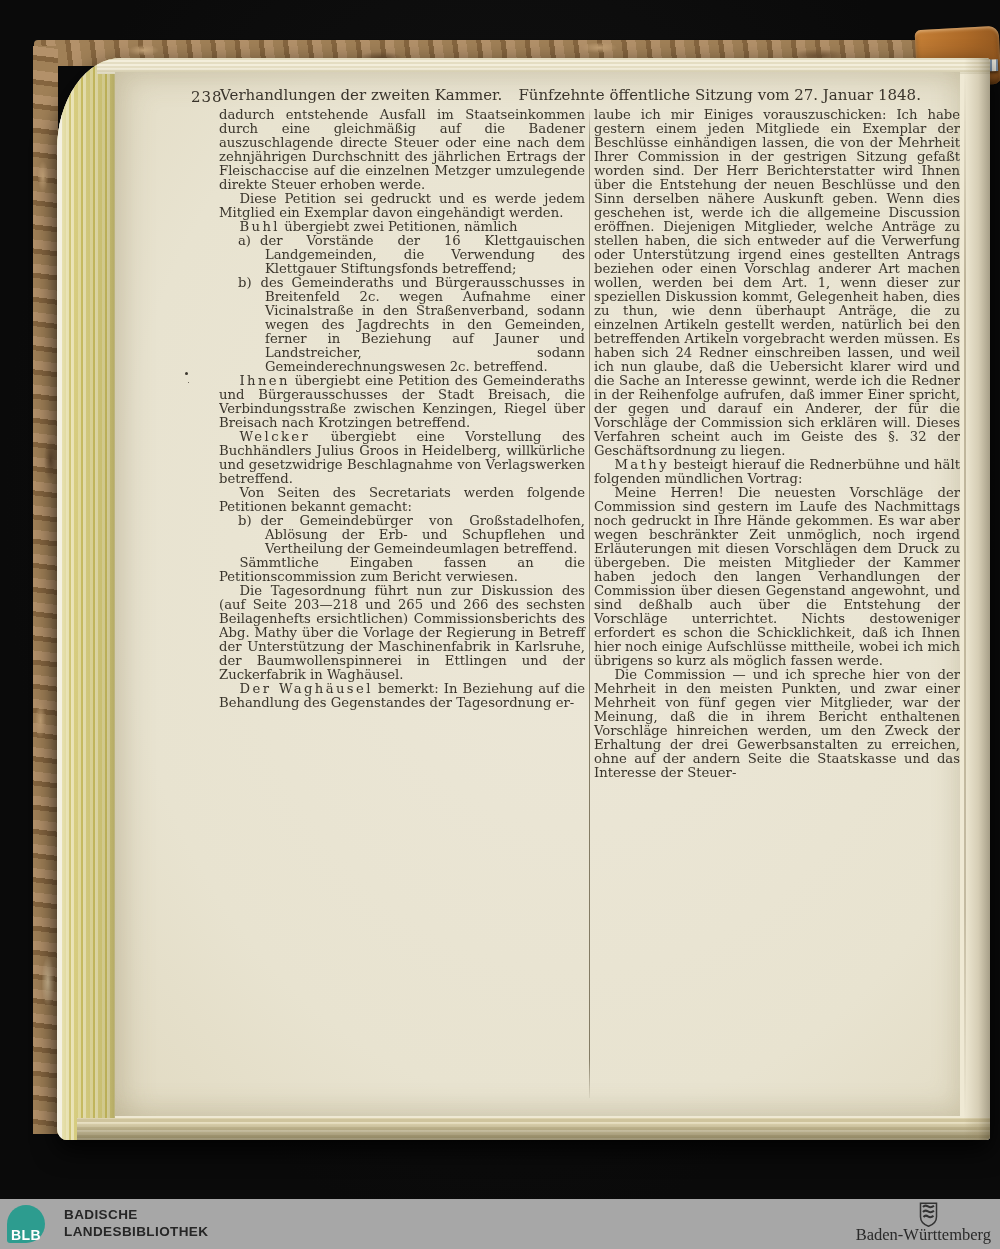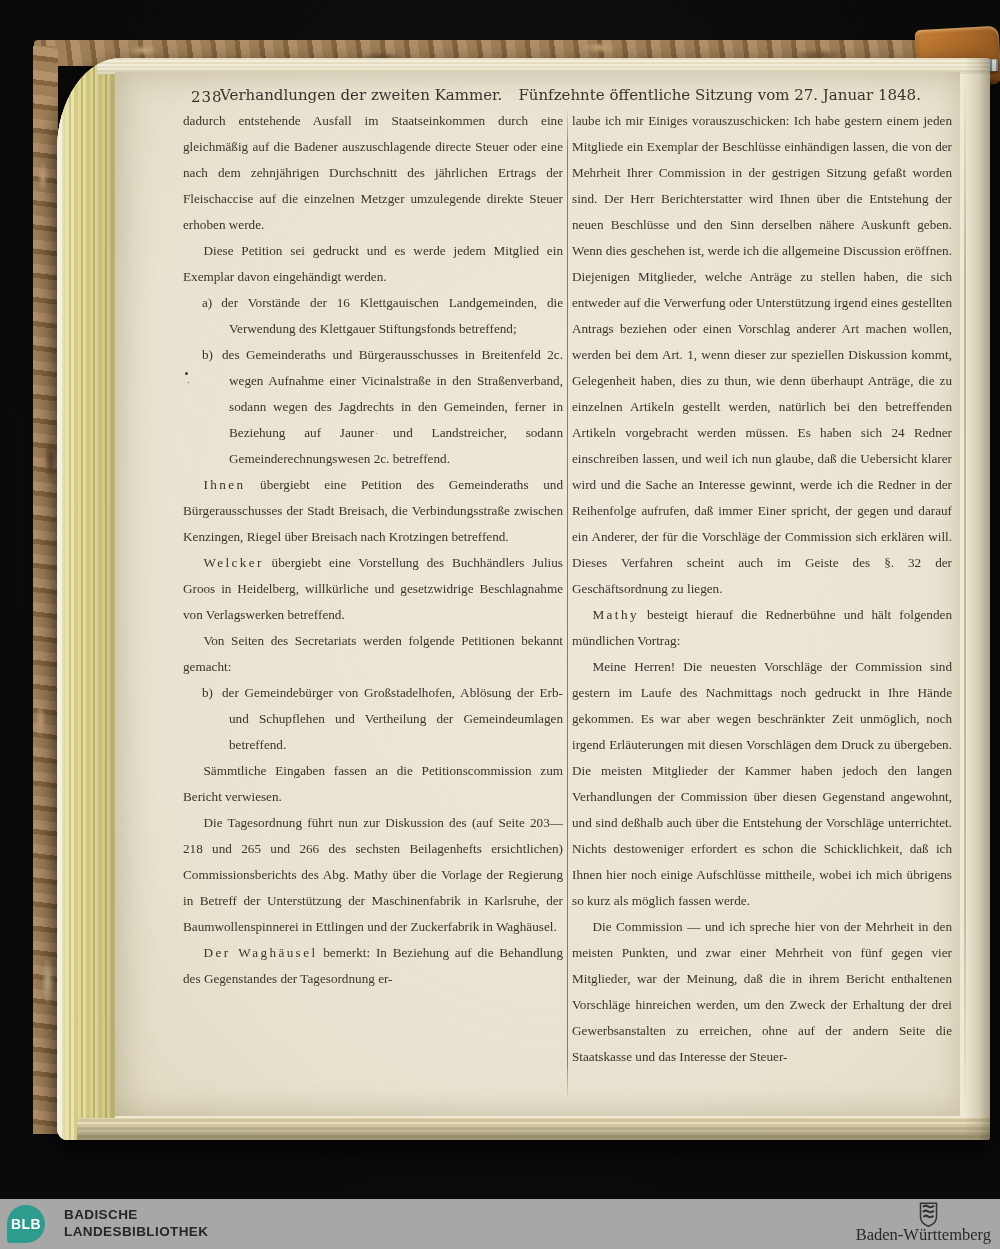--- a/index.html
+++ b/index.html
@@ -57,34 +57,34 @@
       linear-gradient(90deg,#e0d9bf 0,#eae5d4 40px,#ebe7d7 100%);
     box-shadow:inset 14px 8px 28px rgba(120,105,60,.18), inset -6px -10px 24px rgba(120,105,60,.15);}
   .page-surface::after{content:"";position:absolute;left:70px;top:300px;width:3px;height:3px;border-radius:50%;
     background:#3c372e;box-shadow:2px 9px 0 -1px #4a443a, 190px 60px 0 -1px rgba(60,55,45,.7);}
 
   .page-header{position:relative;height:30px;margin-top:6px;font-size:15px;}
   .pagenum{position:absolute;left:76px;top:10px;letter-spacing:1px;}
   .running-title{position:absolute;left:70px;right:4px;top:2px;text-align:center;white-space:nowrap;margin-top:6px;}
   .running-title .part2{margin-left:16px;}
 
-  .columns{display:flex;margin-left:68px;height:1000px;overflow:hidden;
-    font-size:13.2px;line-height:26px;text-align:justify;hyphens:auto;font-family:Liberation Serif, serif;-webkit-hyphens:auto;}
+  .columns{display:flex;margin-left:104px;height:1000px;overflow:hidden;
+    font-size:13.2px;line-height:14px;text-align:justify;hyphens:auto;-webkit-hyphens:auto;}
   .col{width:380px;}
   .col-divider{width:1px;background:linear-gradient(180deg, rgba(131,123,100,.1), #837b64 4%, #837b64 96%, rgba(131,123,100,.1));margin:2px 4px 10px 4px;}
   .para{margin:0;text-indent:1.55em;}
   .para.first{text-indent:0;}
   .para.item{padding-left:46px;text-indent:-27px;}
   .para .marker{margin-right:9px;}
   .para .lead{letter-spacing:2.4px;}
 
   
   .footer-bar{position:absolute;left:0;top:1199px;width:1000px;height:50px;background:#a7a7a7;}
   .blb-logo{position:absolute;left:7px;top:6px;width:38px;height:38px;border-radius:19px 19px 19px 3px;
-    background:#2d9c8f;display:flex;align-items:center;justify-content:center;
+    background:#2d9c8f;display:flex;align-items:flex-end;justify-content:center;
     color:#ffffff;font-family:"Liberation Sans", sans-serif;font-weight:bold;font-size:14px;letter-spacing:.4px;}
   .lib-name{position:absolute;left:64px;top:8px;font-family:"Liberation Sans", sans-serif;
     font-weight:bold;font-size:13.5px;line-height:16.5px;letter-spacing:.4px;color:#262626;}
   .bw-block{position:absolute;right:5px;top:2px;width:160px;height:46px;}
   .bw-arms{position:absolute;left:84px;top:1px;}
   .bw-state{position:absolute;right:4px;bottom:2px;font-family:"Liberation Serif", "DejaVu Serif", serif;
     font-size:16.5px;color:#2a2a2a;white-space:nowrap;}
 </style>
 </head>
 <body>
@@ -107,20 +107,21 @@
       <div class="page-header">
         <span class="pagenum">238</span>
         <span class="running-title">
           <span>Verhandlungen der zweiten Kammer.</span><span class="part2">Fünfzehnte öffentliche Sitzung vom 27. Januar 1848.</span>
         </span>
       </div>
       <div class="columns">
         <div class="col">
             <p class="para first">dadurch entstehende Ausfall im Staatseinkommen durch eine gleichmäßig auf die Badener auszuschlagende directe Steuer oder eine nach dem zehnjährigen Durchschnitt des jährlichen Ertrags der Fleischaccise auf die einzelnen Metzger umzulegende direkte Steuer erhoben werde.</p>
             <p class="para">Diese Petition sei gedruckt und es werde jedem Mitglied ein Exemplar davon eingehändigt werden.</p>
+            <p class="para"><span class="lead">Buhl</span> übergiebt zwei Petitionen, nämlich</p>
             <p class="para item"><span class="marker">a)</span>der Vorstände der 16 Klettgauischen Landgemeinden, die Verwendung des Klettgauer Stiftungsfonds betreffend;</p>
             <p class="para item"><span class="marker">b)</span>des Gemeinderaths und Bürgerausschusses in Breitenfeld 2c. wegen Aufnahme einer Vicinalstraße in den Straßenverband, sodann wegen des Jagdrechts in den Gemeinden, ferner in Beziehung auf Jauner und Landstreicher, sodann Gemeinderechnungswesen 2c. betreffend.</p>
             <p class="para"><span class="lead">Ihnen</span> übergiebt eine Petition des Gemeinderaths und Bürgerausschusses der Stadt Breisach, die Verbindungsstraße zwischen Kenzingen, Riegel über Breisach nach Krotzingen betreffend.</p>
             <p class="para"><span class="lead">Welcker</span> übergiebt eine Vorstellung des Buchhändlers Julius Groos in Heidelberg, willkürliche und gesetzwidrige Beschlagnahme von Verlagswerken betreffend.</p>
             <p class="para">Von Seiten des Secretariats werden folgende Petitionen bekannt gemacht:</p>
             <p class="para item"><span class="marker">b)</span>der Gemeindebürger von Großstadelhofen, Ablösung der Erb- und Schupflehen und Vertheilung der Gemeindeumlagen betreffend.</p>
             <p class="para">Sämmtliche Eingaben fassen an die Petitionscommission zum Bericht verwiesen.</p>
             <p class="para">Die Tagesordnung führt nun zur Diskussion des (auf Seite 203—218 und 265 und 266 des sechsten Beilagenhefts ersichtlichen) Commissionsberichts des Abg. Mathy über die Vorlage der Regierung in Betreff der Unterstützung der Maschinenfabrik in Karlsruhe, der Baumwollenspinnerei in Ettlingen und der Zuckerfabrik in Waghäusel.</p>
             <p class="para"><span class="lead">Der Waghäusel</span> bemerkt: In Beziehung auf die Behandlung des Gegenstandes der Tagesordnung er-</p>
           </div>

